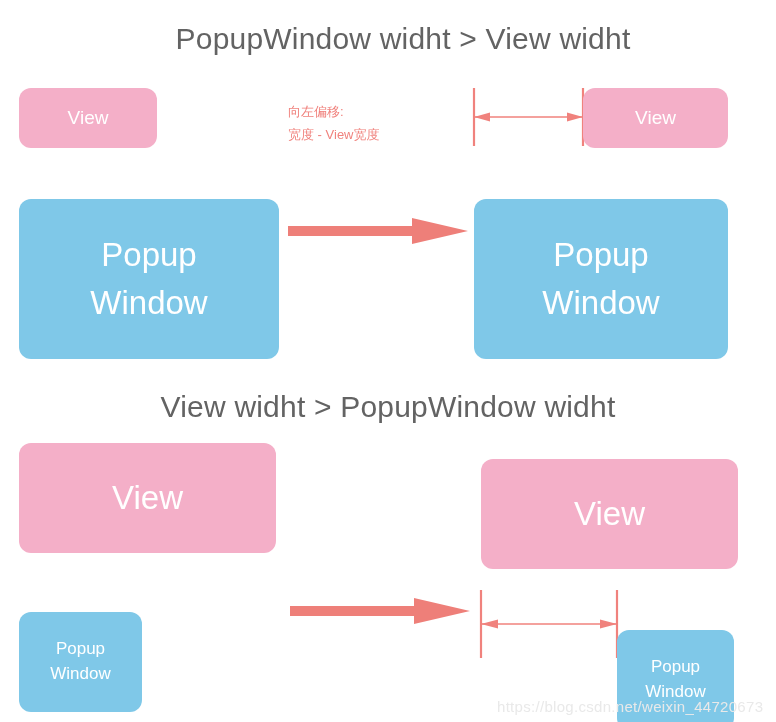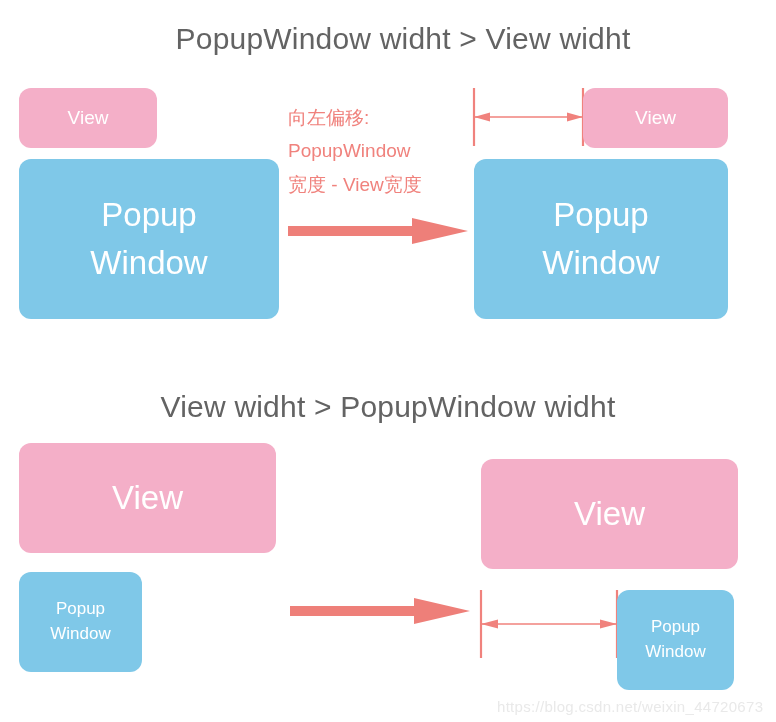--- a/index.html
+++ b/index.html
@@ -36,29 +36,29 @@
     color: #ffffff;
     display: flex;
     flex-direction: column;
     align-items: center;
     justify-content: center;
     text-align: center;
     line-height: 1.45;
     font-weight: 400;
   }
   .box.pink { background: #f4afc8; }
-  .box.blue { background: #7fc8e8; }
+  .box.blue { background: #7fc8e8; margin-top: 40px; }
 
   .box .line { display: block; }
 
   
   .annot {
     position: absolute;
     color: #f0827d;
-    font-size: 19px;
+    font-size: 13px;
     line-height: 1.75;
     white-space: nowrap;
   }
   .annot .line { display: block; }
 
   
   .big-arrow {
     position: absolute;
   }
 
@@ -86,21 +86,20 @@
     <span class="line">View</span>
   </div>
 
   <div class="box blue" style="left:19px;top:159px;width:260px;height:160px;font-size:33px;">
     <span class="line">Popup</span>
     <span class="line">Window</span>
   </div>
 
   <div class="annot" style="left:288px;top:101px;">
     <span class="line">向左偏移:</span>
-    <span class="line">PopupWindow</span>
     <span class="line">宽度 - View宽度</span>
   </div>
 
   <div class="big-arrow" style="left:288px;top:214px;width:180px;height:34px;">
     <svg width="180" height="34" viewBox="0 0 180 34">
       <path d="M0,12 L124,12 L124,4 L180,17 L124,30 L124,22 L0,22 Z" fill="#ee7f79"></path>
     </svg>
   </div>
 
   <div class="measure" style="left:468px;top:86px;width:124px;height:62px;">

